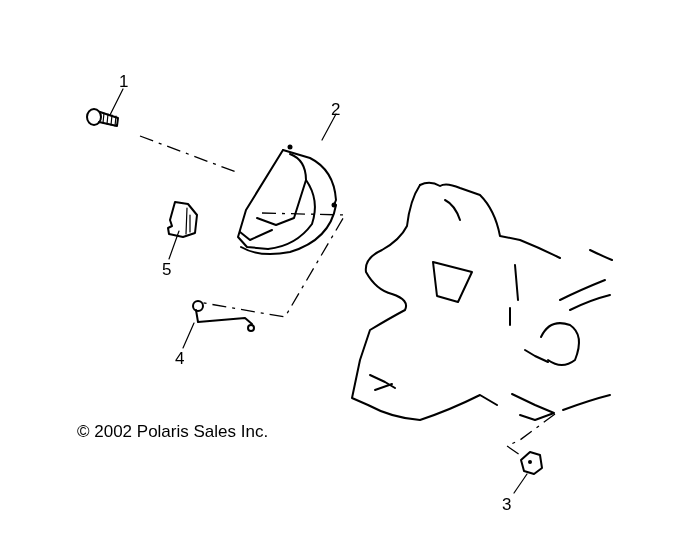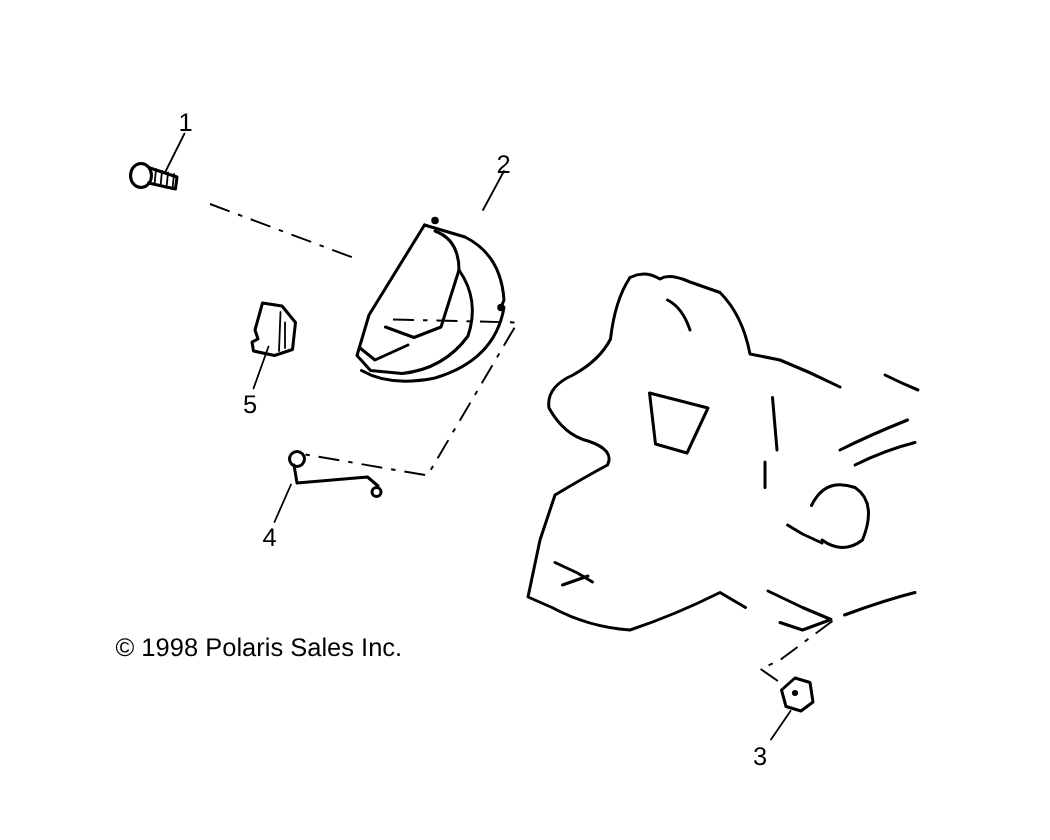--- a/index.html
+++ b/index.html
@@ -75,14 +75,14 @@
       <line class="thin" x1="527" y1="474" x2="514" y2="493"></line>
     </g>
   </svg>
 
   <div class="callout" style="left:119px; top:73px;">1</div>
   <div class="callout" style="left:331px; top:101px;">2</div>
   <div class="callout" style="left:502px; top:496px;">3</div>
   <div class="callout" style="left:175px; top:350px;">4</div>
   <div class="callout" style="left:162px; top:261px;">5</div>
 
-  <div class="copyright">© 1998 Polaris Sales Inc.</div>
+  <div class="copyright">© 2002 Polaris Sales Inc.</div>
 </div>
 
 </body></html>

